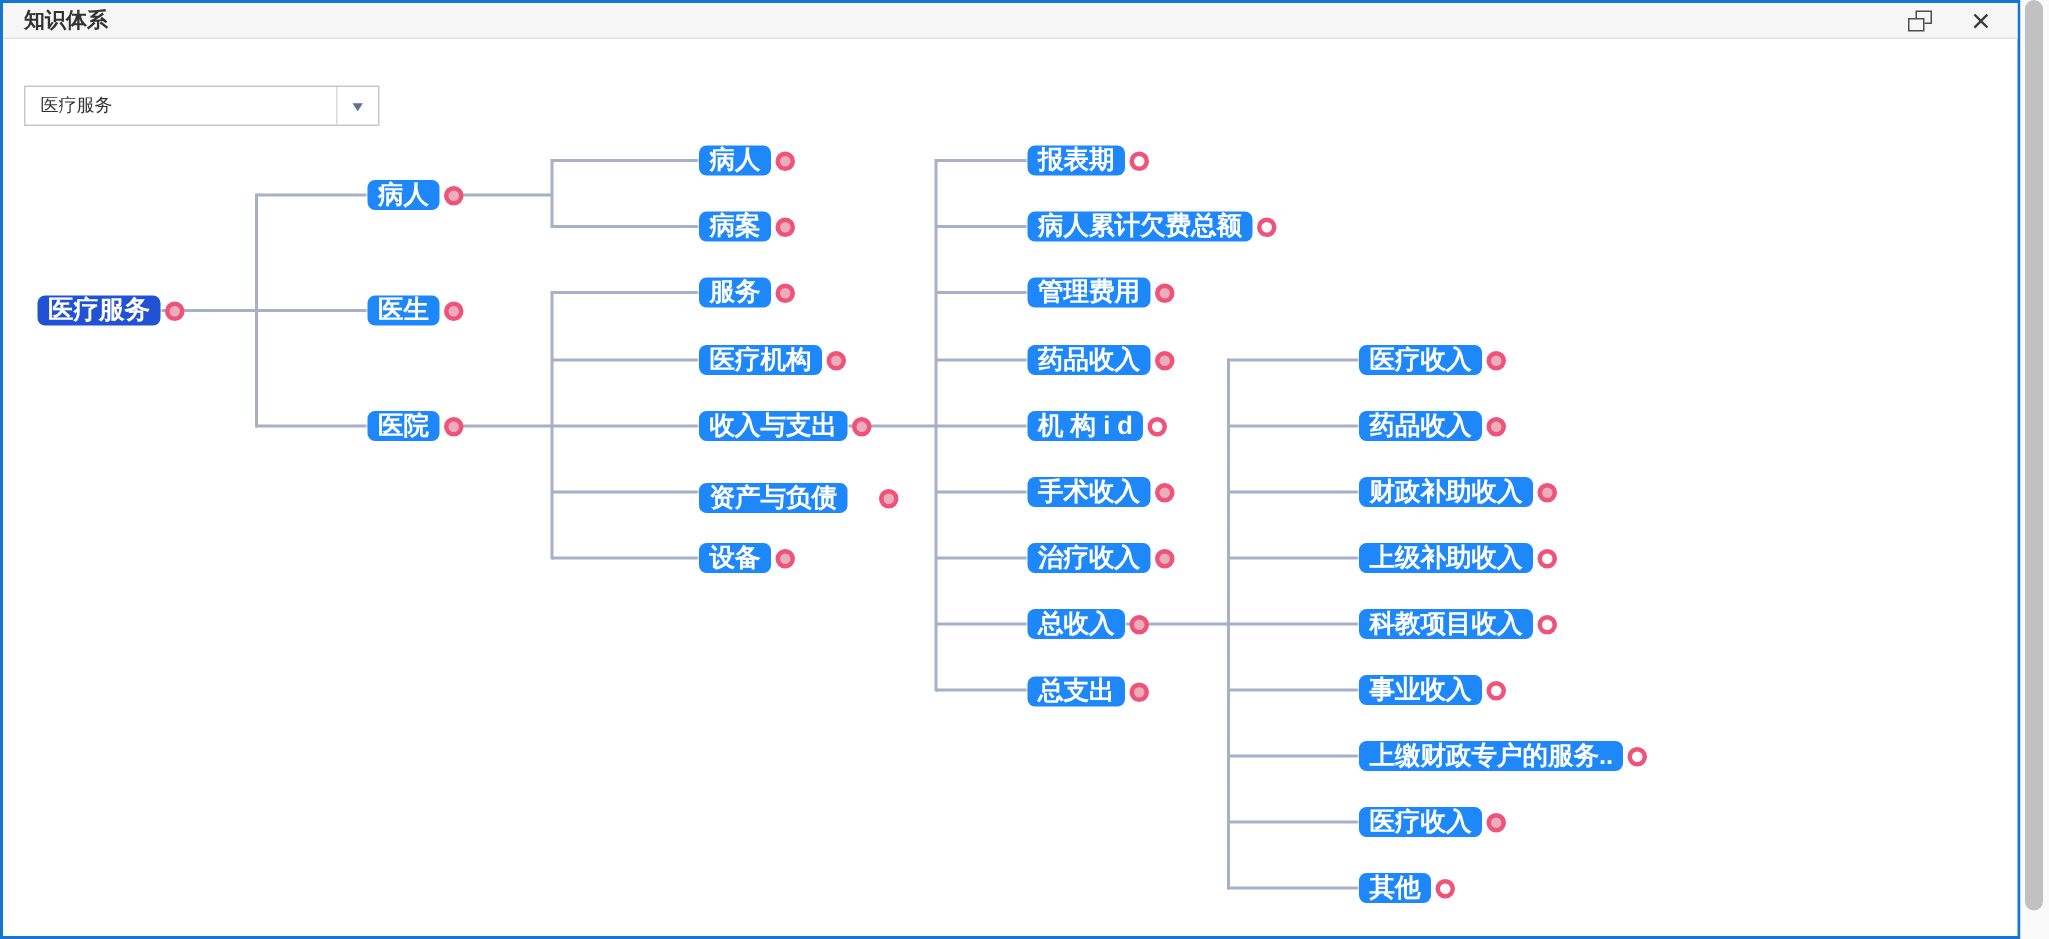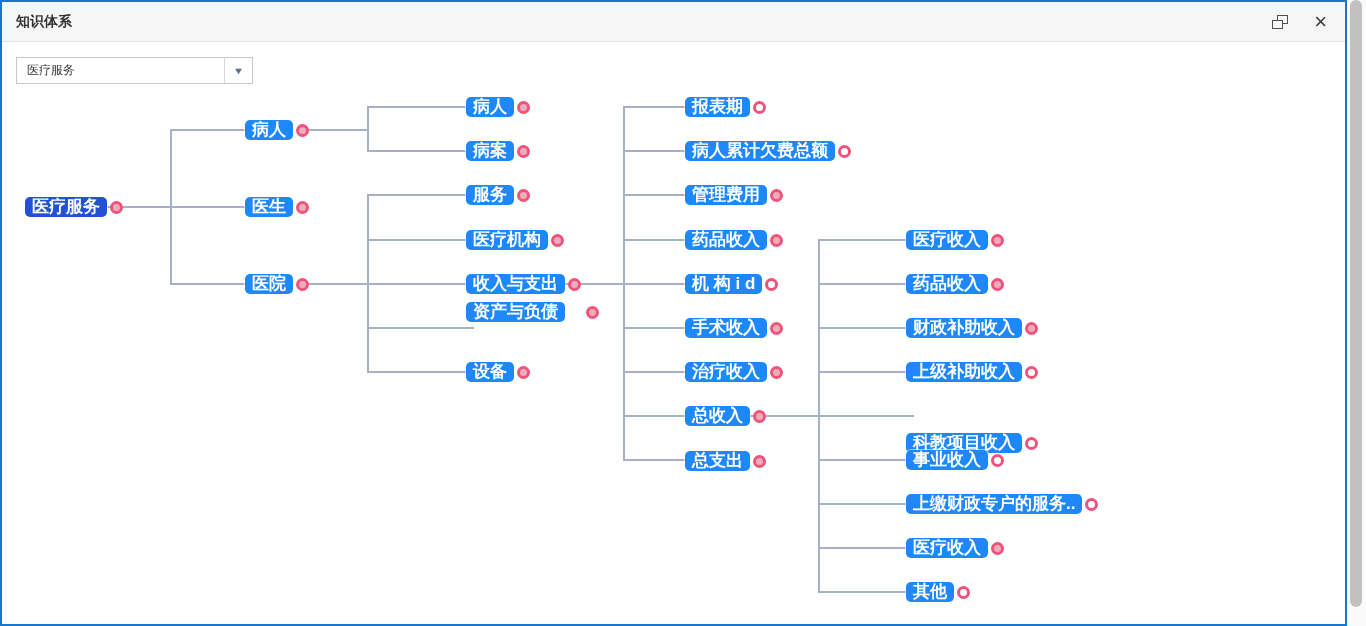--- a/index.html
+++ b/index.html
@@ -6,21 +6,21 @@
   body{
     width:1366px;height:626px;overflow:hidden;position:relative;background:#fff;
     font-family:"Liberation Sans","DejaVu Sans",sans-serif;
   }
   .window{
     position:absolute;left:0;top:0;width:1347px;height:626px;box-sizing:border-box;
     border:2px solid var(--window-border,#1575cf);background:#fff;
   }
   
   .titlebar{
-    position:absolute;left:0;top:0;right:0;height:40px;background:var(--titlebar-bg,#f6f6f6);
+    position:absolute;left:0;top:0;right:0;height:24px;background:var(--titlebar-bg,#f6f6f6);
     border-bottom:1px solid #e4e4e4;display:flex;align-items:center;
     justify-content:space-between;padding:0 12px 0 14px;box-sizing:border-box;
   }
   .title{font-size:14px;font-weight:700;color:#333;}
   .controls{display:flex;align-items:center;gap:14px;}
   .wbtn{
     border:none;background:transparent;cursor:pointer;padding:2px 6px;margin:0;
     display:flex;align-items:center;justify-content:center;height:28px;
   }
   .restore-glyph{position:relative;width:16px;height:14px;display:inline-block;}
@@ -214,21 +214,21 @@
         <span class="dot filled"></span>
       </div>
       <div class="node" style="left: 904px; top: 326px;">
         <span class="nbox">财政补助收入</span>
         <span class="dot filled"></span>
       </div>
       <div class="node" style="left: 904px; top: 370px;">
         <span class="nbox">上级补助收入</span>
         <span class="dot hollow"></span>
       </div>
-      <div class="node" style="left: 904px; top: 414px; margin-top: 27px;">
+      <div class="node" style="left: 904px; top: 414px;">
         <span class="nbox">科教项目收入</span>
         <span class="dot hollow"></span>
       </div>
       <div class="node" style="left: 904px; top: 458px;">
         <span class="nbox">事业收入</span>
         <span class="dot hollow"></span>
       </div>
       <div class="node" style="left: 904px; top: 502px;">
         <span class="nbox">上缴财政专户的服务..</span>
         <span class="dot hollow"></span>
@@ -238,21 +238,21 @@
         <span class="dot filled"></span>
       </div>
       <div class="node" style="left: 904px; top: 590px;">
         <span class="nbox">其他</span>
         <span class="dot hollow"></span>
       </div>
       <div class="node" style="left: 683px; top: 459px;">
         <span class="nbox">总支出</span>
         <span class="dot filled"></span>
       </div>
-      <div class="node" style="left: 464px; top: 310px; gap: 21px;">
+      <div class="node" style="left: 464px; top: 330px; gap: 21px;">
         <span class="nbox">资产与负债</span>
         <span class="dot filled"></span>
       </div>
       <div class="node" style="left: 464px; top: 370px;">
         <span class="nbox">设备</span>
         <span class="dot filled"></span>
       </div>
     </div>
 
 </div>

